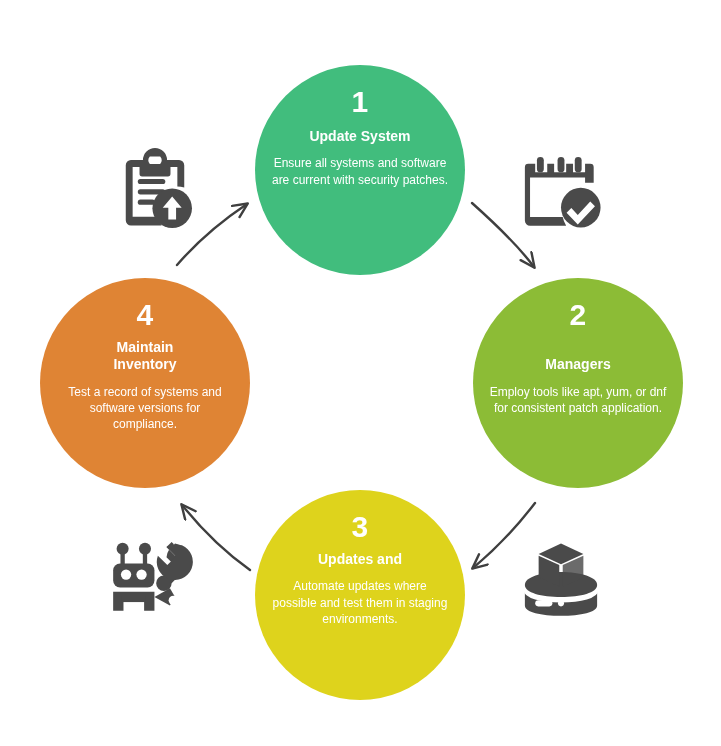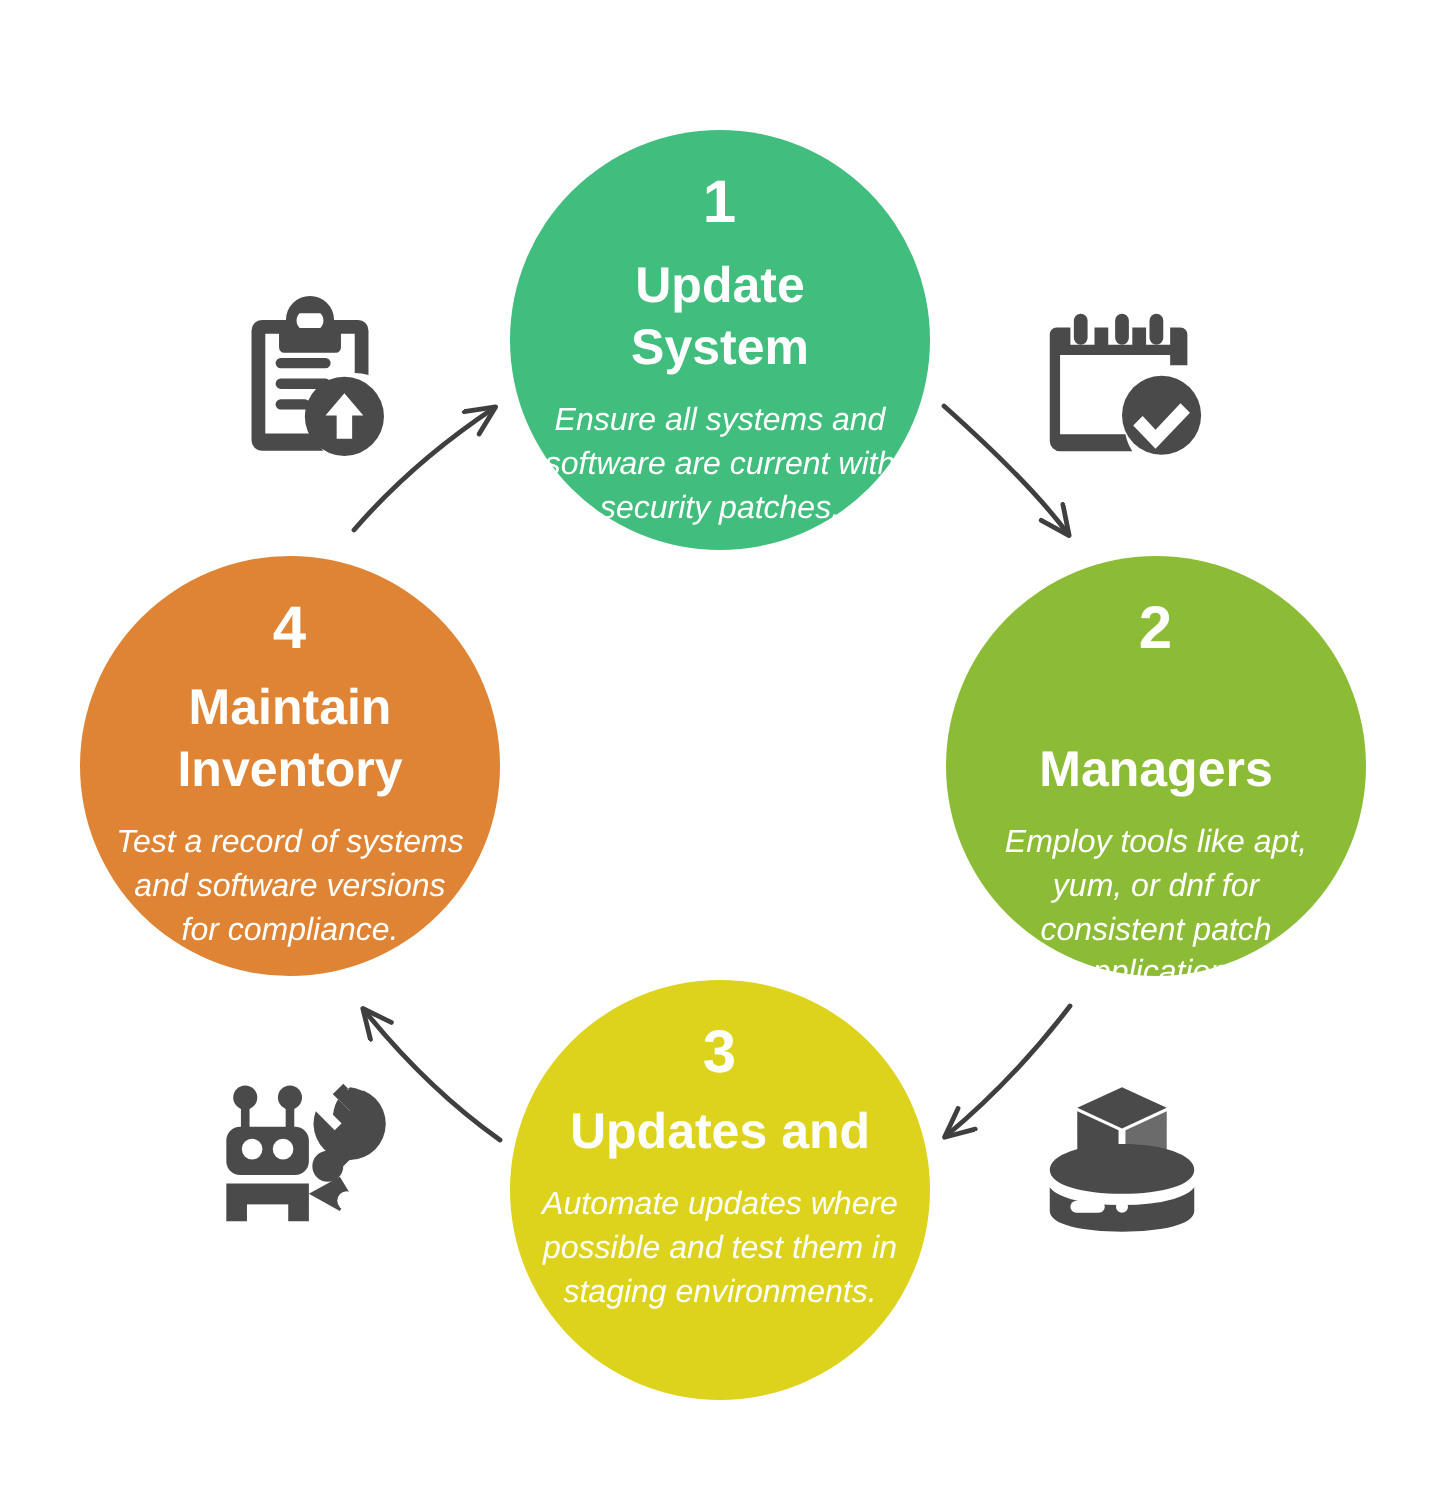--- a/index.html
+++ b/index.html
@@ -40,32 +40,31 @@
     padding: 22px 14px 14px 14px;
   }
   .node-number {
     font-size: 30px;
     font-weight: bold;
     line-height: 1;
     letter-spacing: 0.5px;
     margin-bottom: 11px;
   }
   .node-title {
-    font-size: 25px;
+    font-size: 14px;
     font-weight: bold;
     line-height: 1.24;
     margin-bottom: 10px;
     padding: 0 6px;
   }
   .node-desc {
-    font-size: 16px;
+    font-size: 12px;
     font-weight: normal;
     line-height: 1.36;
     padding: 0 2px;
-    font-style: italic;
   }
   #node-1 { left: 255px; top: 65px;  background: #41bd7d; }
   #node-2 { left: 473px; top: 278px; background: #8cbc36; }
   #node-3 { left: 255px; top: 490px; background: #ded31c; }
   #node-4 { left: 40px;  top: 278px; background: #df8434; }
 
   #node-2 .node-number { margin-bottom: 9px; }
   #node-3 .node-number { margin-bottom: 9px; }
   #node-4 .node-number { margin-bottom: 9px; }
 

